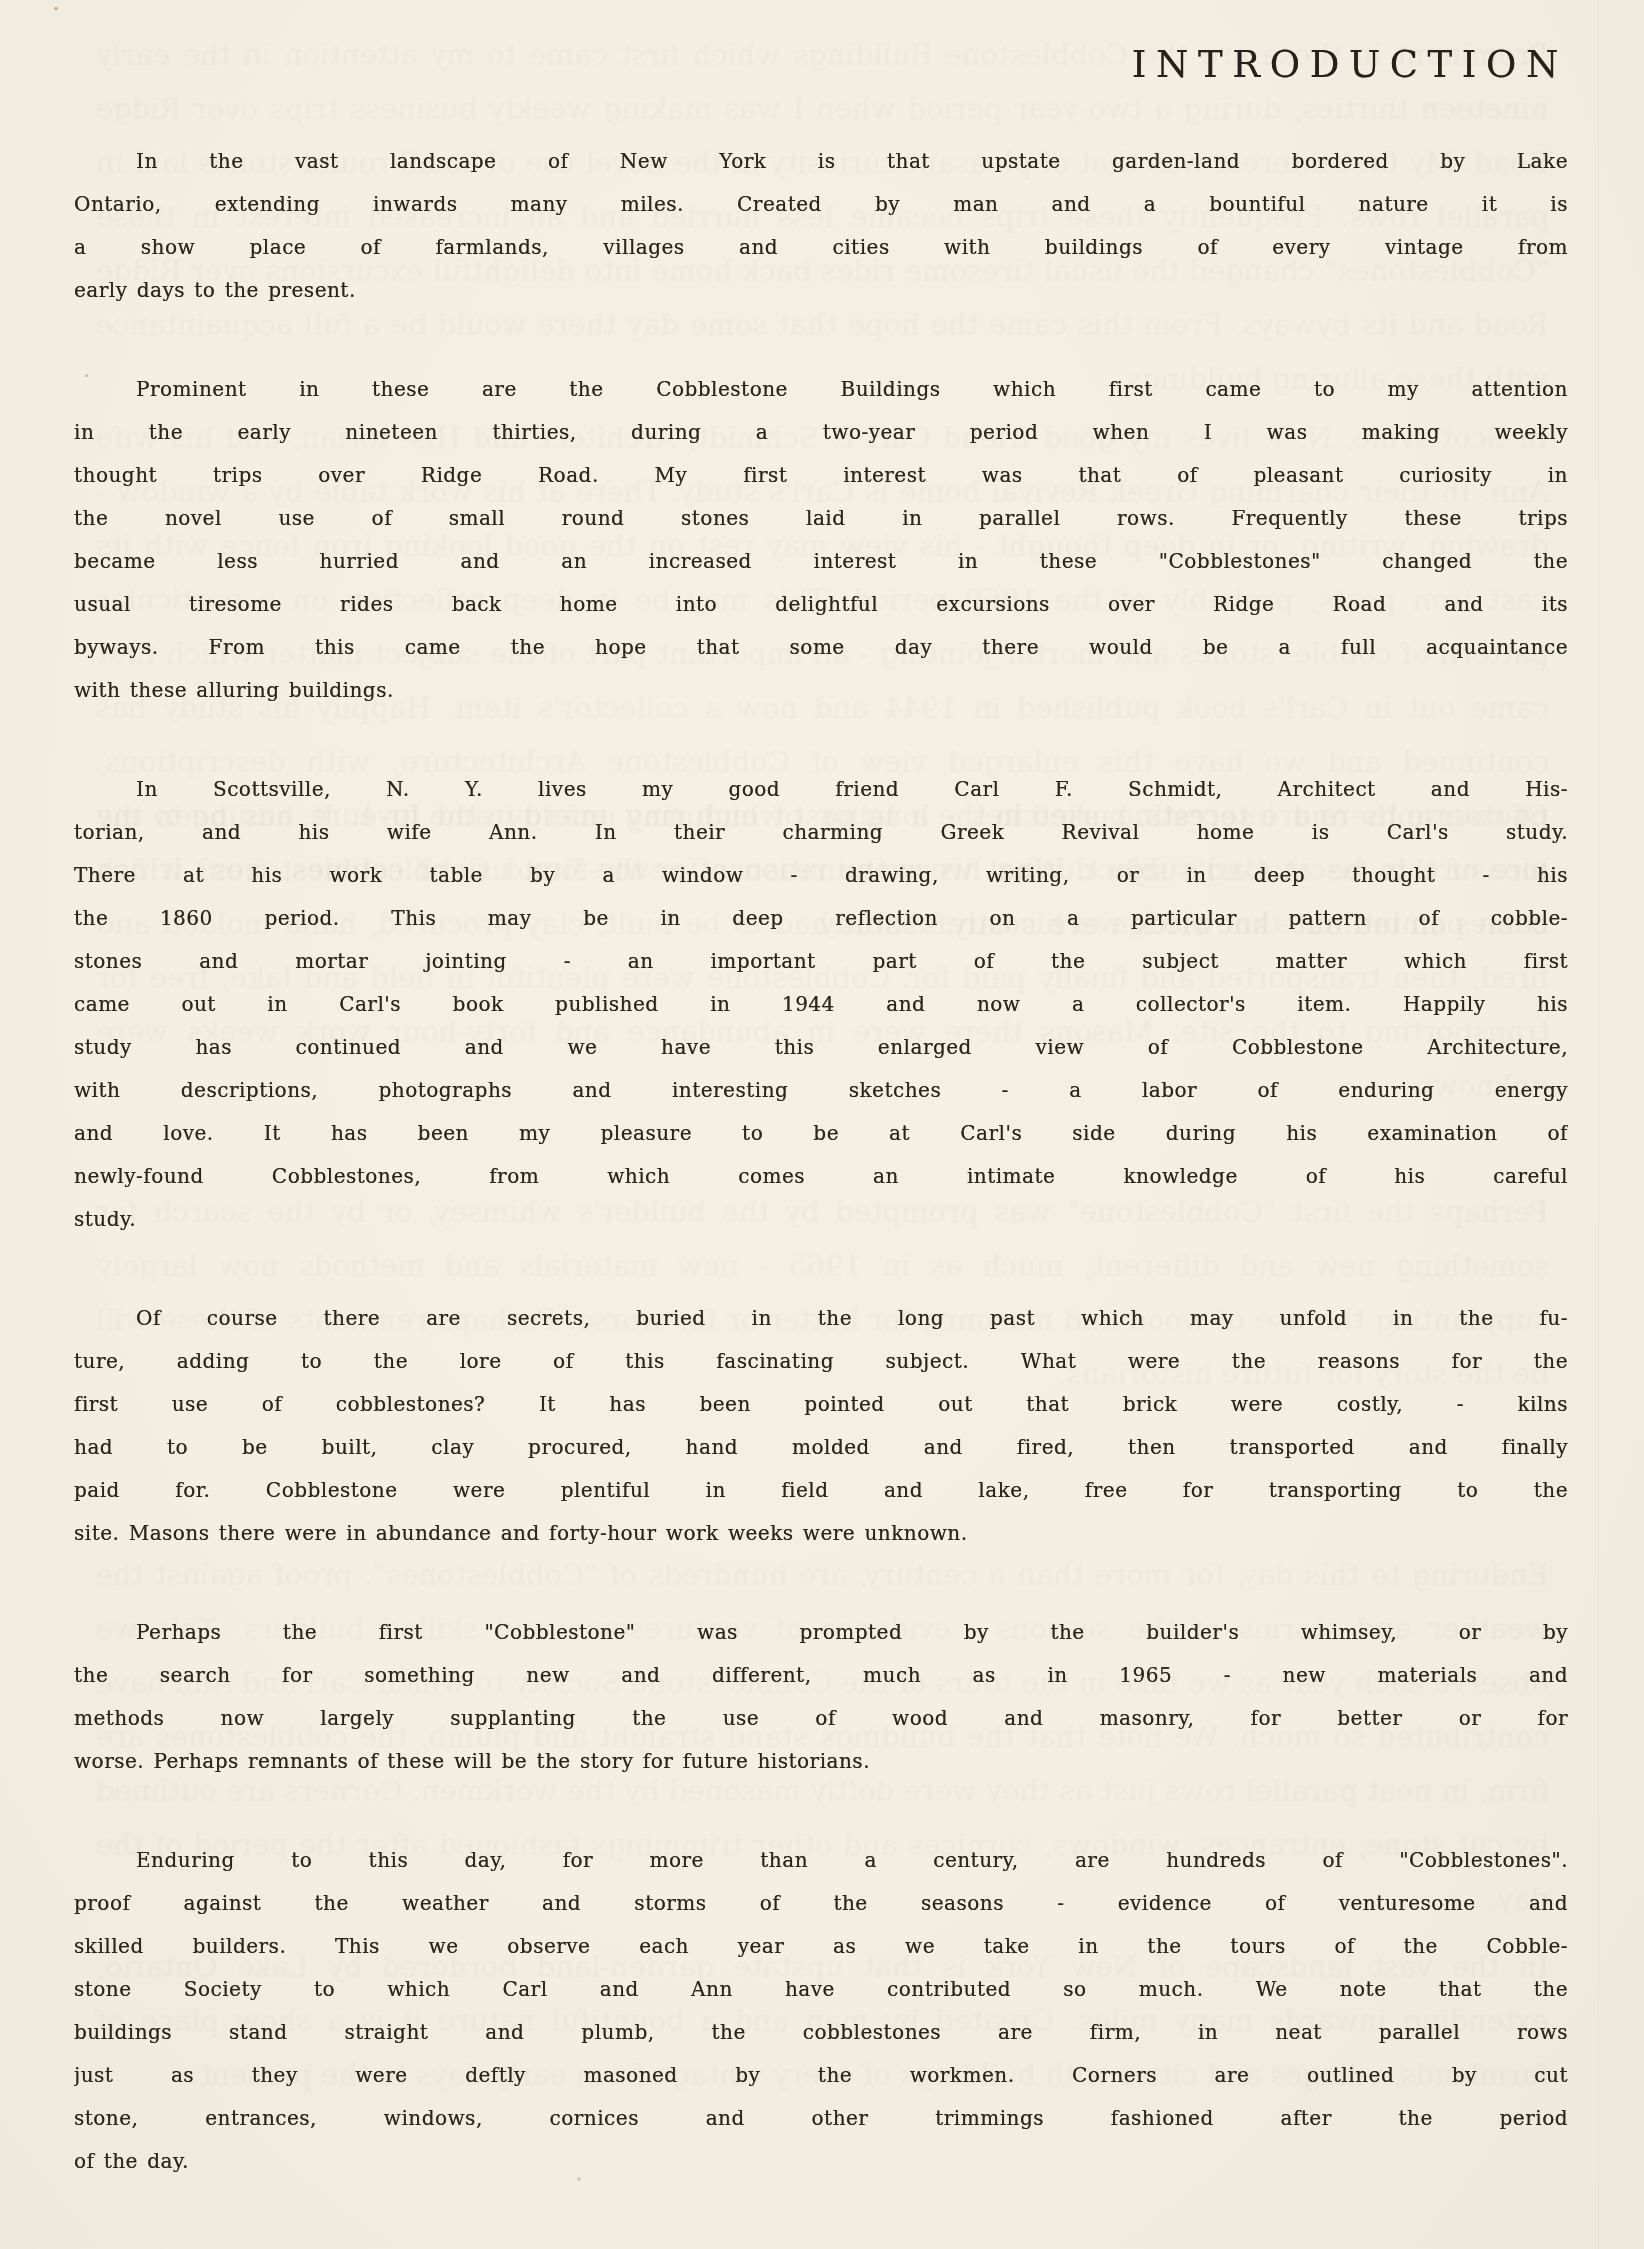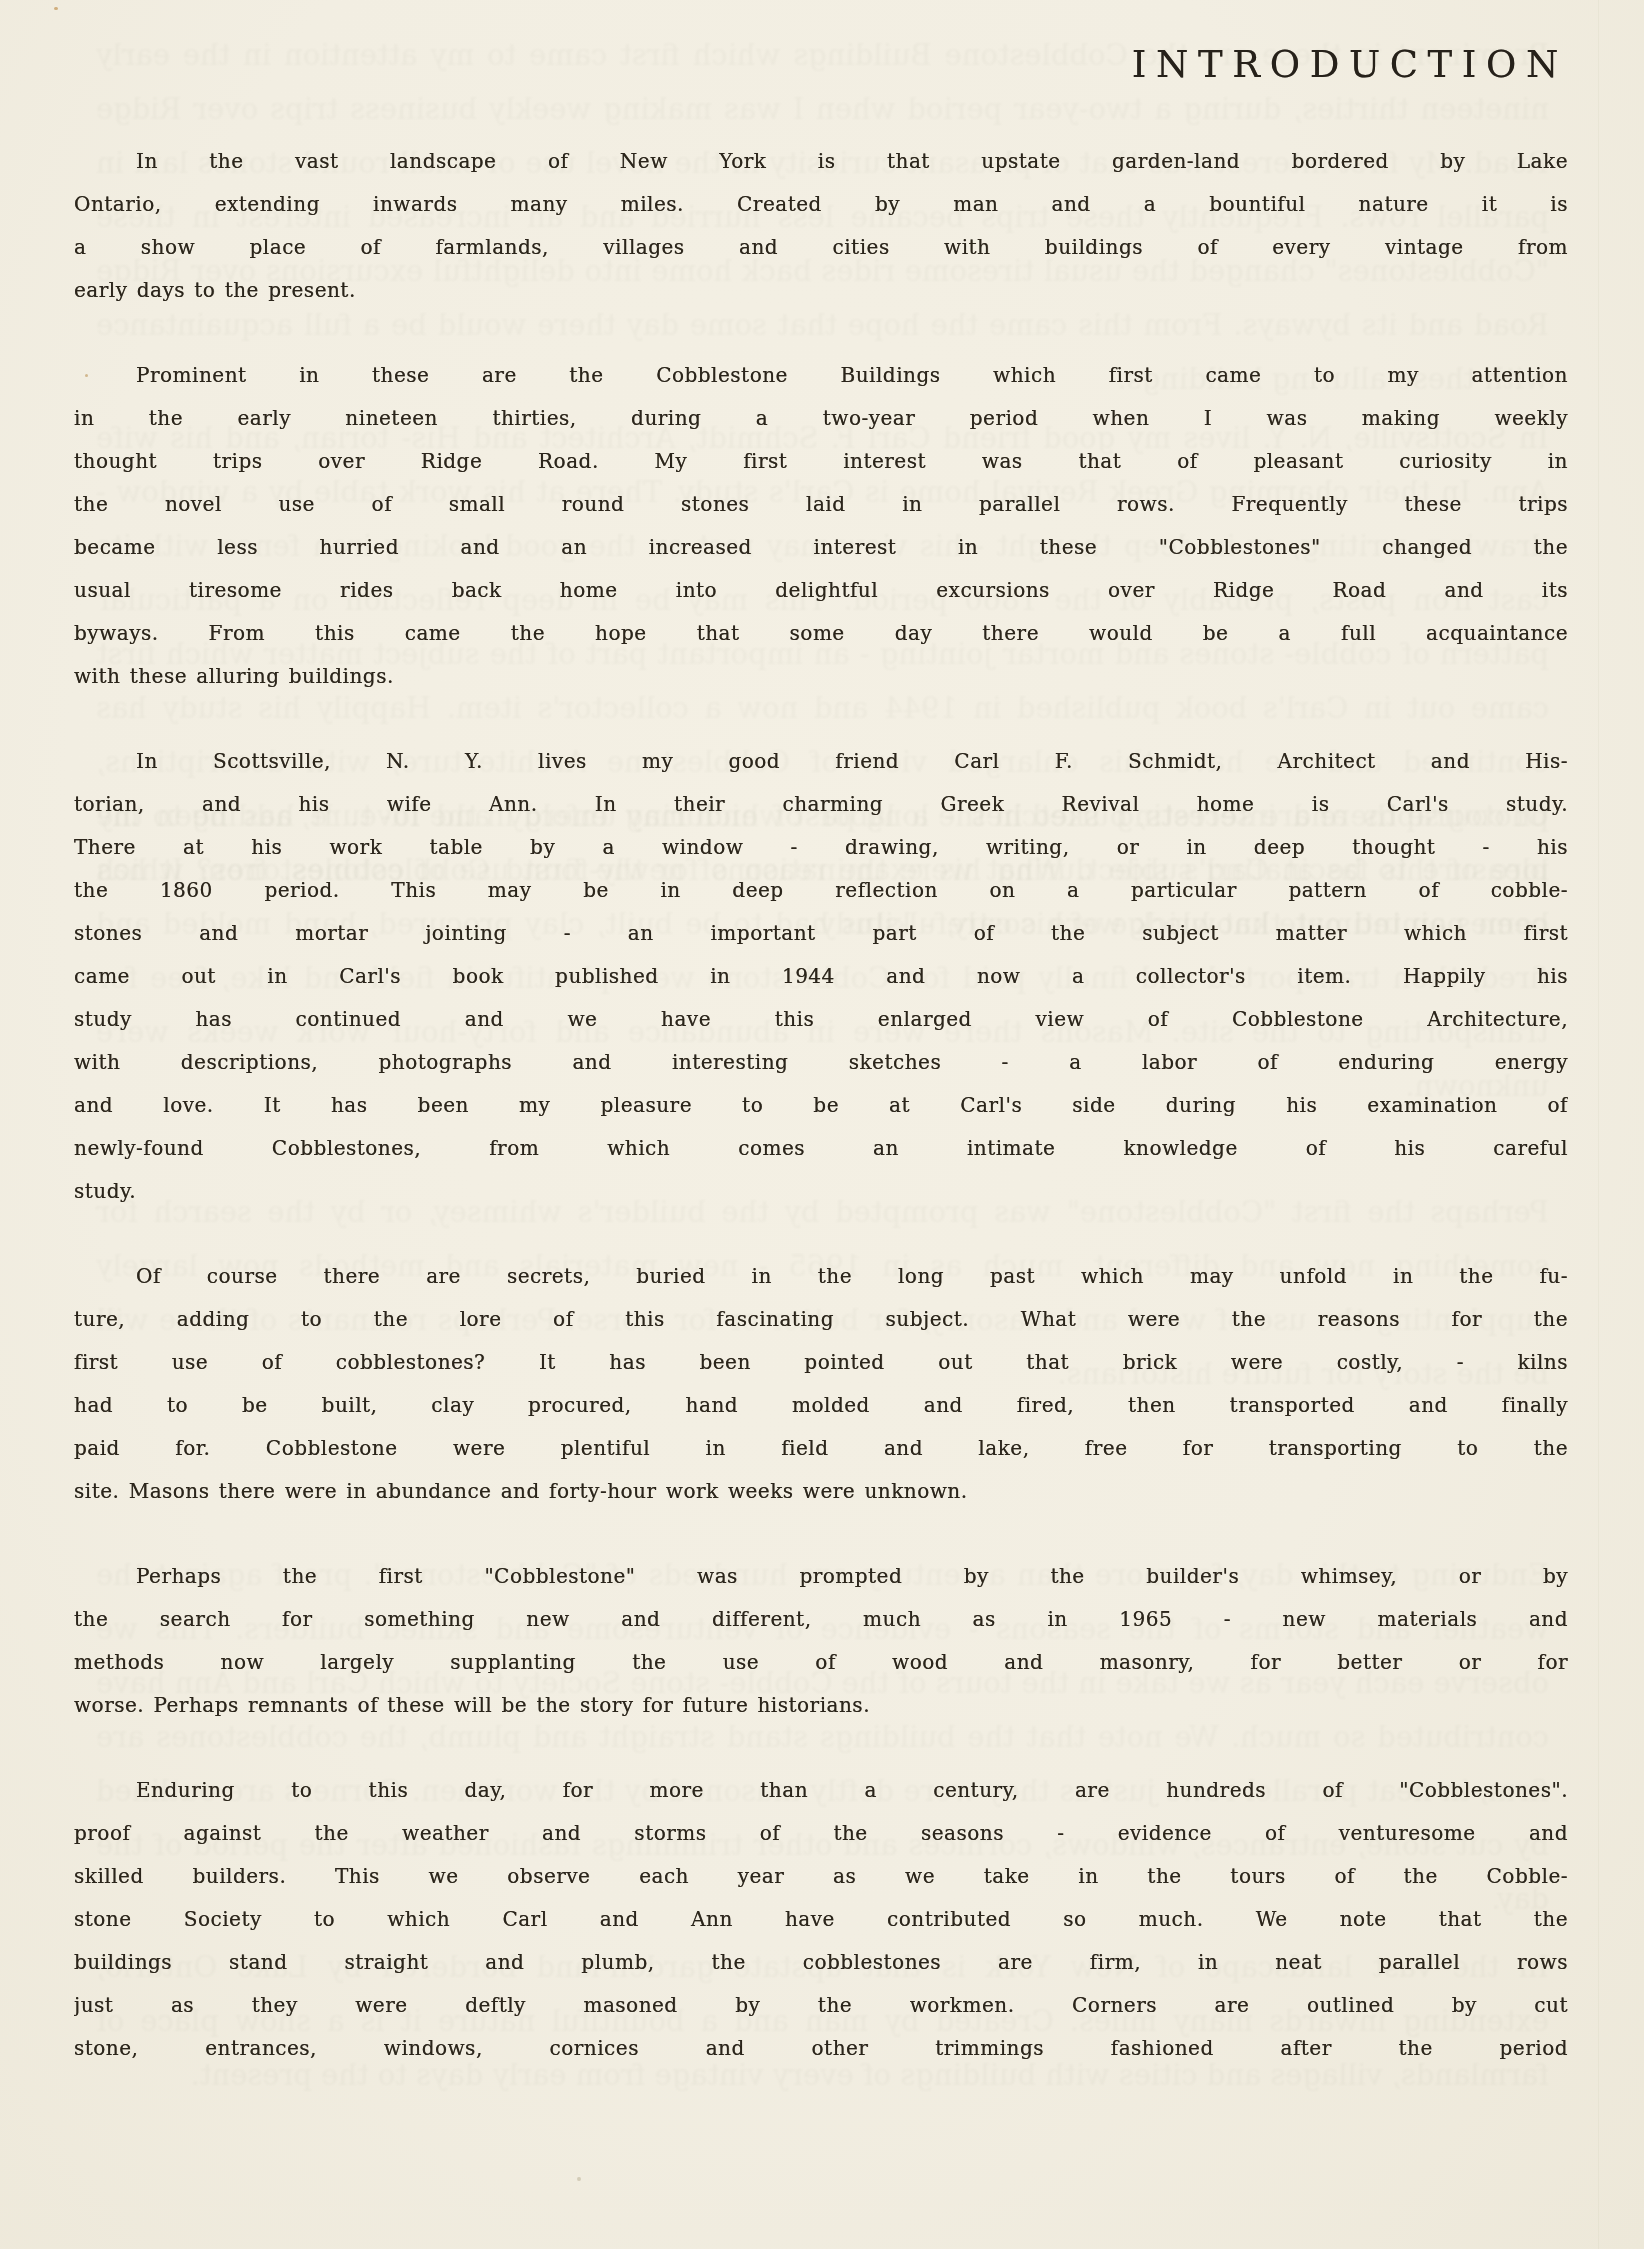--- a/index.html
+++ b/index.html
@@ -26,21 +26,21 @@
     font-size: 37px;
     line-height: 43px;
     font-weight: normal;
     letter-spacing: 9.6px;
     text-indent: 9.6px;
     color: #26211a;
     text-shadow: 0 0 0.5px rgba(38,33,26,0.55);
   }
   .bodytext { }
   .para { }
-  .para + .para { margin-top: 42px; }
+  .para + .para { margin-top: 56px; }
   .line {
     height: 43px;
     line-height: 43px;
     overflow: hidden;
     text-align: justify;
     font-size: 20px;
     letter-spacing: 0.5px;
     word-spacing: 2.4px;
     text-shadow: 0 0 0.5px rgba(42,35,24,0.5), 0.3px 0.3px 0.2px rgba(42,35,24,0.28);
   }
@@ -140,18 +140,19 @@
           <div class="line last">worse. Perhaps remnants of these will be the story for future historians.</div>
         </div>
         <div class="para">
           <div class="line first">Enduring to this day, for more than a century, are hundreds of "Cobblestones".</div>
           <div class="line">proof against the weather and storms of the seasons - evidence of venturesome and</div>
           <div class="line">skilled builders. This we observe each year as we take in the tours of the Cobble-</div>
           <div class="line">stone Society to which Carl and Ann have contributed so much. We note that the</div>
           <div class="line">buildings stand straight and plumb, the cobblestones are firm, in neat parallel rows</div>
           <div class="line">just as they were deftly masoned by the workmen. Corners are outlined by cut</div>
           <div class="line">stone, entrances, windows, cornices and other trimmings fashioned after the period</div>
+          <div class="line last">of the day.</div>
         </div>
       </div>
   </div>
 
 </div>
 
 
 </body></html>

